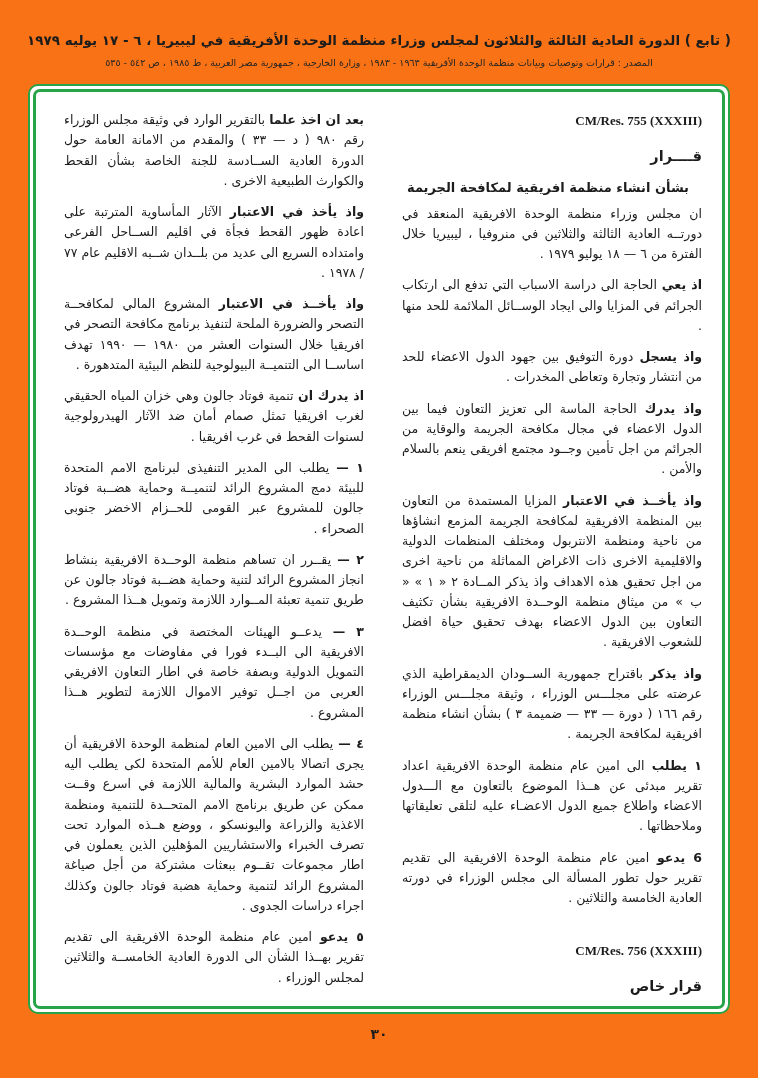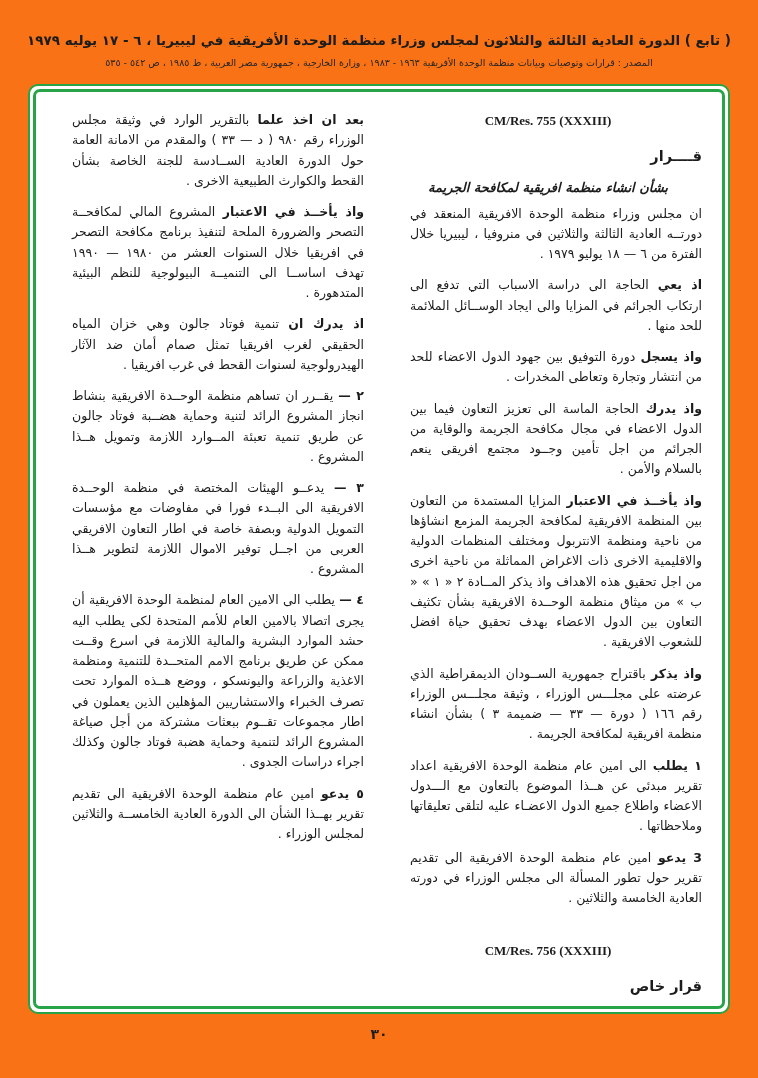--- a/index.html
+++ b/index.html
@@ -16,27 +16,27 @@
     margin:16px 28px 0 28px; border:2px solid #27a348; border-radius:10px;
     padding:3px; height:930px; background:#ffffff;
   }
   .frame-inner {
     border:3px solid #27a348; border-radius:7px; height:100%;
     padding:18px 20px; overflow:hidden;
   }
   .columns { display:flex; gap:30px; height:100%; }
   .col { flex:1; text-align:justify; font-size:12.5px; line-height:1.62; }
   .res-number {
-    direction:ltr; text-align:center; font-weight:bold; font-size:13px;
+    direction:ltr; text-align:right; font-weight:bold; font-size:13px;
     font-family:"Liberation Serif","DejaVu Serif",serif; margin:0 0 14px 0;
   }
   .res-number.mt { margin-top:32px; }
   .res-title { text-align:right; font-size:14.5px; font-weight:bold; margin:4px 0 8px; }
-  .res-subtitle { text-align:center; font-size:13px; font-weight:bold; margin:0 0 6px;font-style:italic; }
-  .para { margin:0 0 11px 16px; }
+  .res-subtitle { text-align:center; font-size:13px; font-weight:bold; margin:0 0 6px; }
+  .para { margin:0 0 11px 8px; }
   .lead { font-weight:bold; }
   .page-number { text-align:center; font-size:14px; font-weight:bold; margin-top:12px; }
 </style>
 </head>
 <body>
 
 <div class="page">
 
   <div class="page-header">
     <div class="header-title">( تابع ) الدورة العادية الثالثة والثلاثون لمجلس وزراء منظمة الوحدة الأفريقية في ليبيريا ، ٦ - ١٧ يوليه ١٩٧٩</div>
@@ -52,34 +52,36 @@
           <h2 class="res-title">قــــرار</h2>
           <h3 class="res-subtitle">بشأن انشاء منظمة افريقية لمكافحة الجريمة</h3>
 
           <p class="para"><span class="lead"></span> <span>ان مجلس وزراء منظمة الوحدة الافريقية المنعقد في دورتــه العادية الثالثة والثلاثين في منروفيا ، ليبيريا خلال الفترة من ٦ — ١٨ يوليو ١٩٧٩ .</span></p>
           <p class="para"><span class="lead">اذ يعي</span> <span>الحاجة الى دراسة الاسباب التي تدفع الى ارتكاب الجرائم في المزايا والى ايجاد الوســائل الملائمة للحد منها .</span></p>
           <p class="para"><span class="lead">واذ يسجل</span> <span>دورة التوفيق بين جهود الدول الاعضاء للحد من انتشار وتجارة وتعاطى المخدرات .</span></p>
           <p class="para"><span class="lead">واذ يدرك</span> <span>الحاجة الماسة الى تعزيز التعاون فيما بين الدول الاعضاء في مجال مكافحة الجريمة والوقاية من الجرائم من اجل تأمين وجــود مجتمع افريقى ينعم بالسلام والأمن .</span></p>
           <p class="para"><span class="lead">واذ يأخــذ في الاعتبار</span> <span>المزايا المستمدة من التعاون بين المنظمة الافريقية لمكافحة الجريمة المزمع انشاؤها من ناحية ومنظمة الانتربول ومختلف المنظمات الدولية والاقليمية الاخرى ذات الاغراض المماثلة من ناحية اخرى من اجل تحقيق هذه الاهداف واذ يذكر المــادة ٢ « ١ » « ب » من ميثاق منظمة الوحــدة الافريقية بشأن تكثيف التعاون بين الدول الاعضاء بهدف تحقيق حياة افضل للشعوب الافريقية .</span></p>
           <p class="para"><span class="lead">واذ يذكر</span> <span>باقتراح جمهورية الســودان الديمقراطية الذي عرضته على مجلـــس الوزراء ، وثيقة مجلـــس الوزراء رقم ١٦٦ ( دورة — ٣٣ — ضميمة ٣ ) بشأن انشاء منظمة افريقية لمكافحة الجريمة .</span></p>
           <p class="para"><span class="lead">١ يطلب</span> <span>الى امين عام منظمة الوحدة الافريقية اعداد تقرير مبدئى عن هــذا الموضوع بالتعاون مع الـــدول الاعضاء واطلاع جميع الدول الاعضـاء عليه لتلقى تعليقاتها وملاحظاتها .</span></p>
-          <p class="para"><span class="lead">3 يدعو</span> <span>امين عام منظمة الوحدة الافريقية الى تقديم تقرير حول تطور المسألة الى مجلس الوزراء في دورته العادية الخامسة والثلاثين .</span></p>
+          <p class="para"><span class="lead">6 يدعو</span> <span>امين عام منظمة الوحدة الافريقية الى تقديم تقرير حول تطور المسألة الى مجلس الوزراء في دورته العادية الخامسة والثلاثين .</span></p>
 
           <div class="res-number mt">CM/Res. 756 (XXXIII)</div>
           <h2 class="res-title">قرار خاص</h2>
           <h3 class="res-subtitle">بشأن التنمية البيولوجية المتكاملة لهضبة</h3>
           <h3 class="res-subtitle">فوتاد جالون</h3>
 
           <p class="para"><span class="lead"></span> <span>ان مجلس وزراء منظمة الوحدة الافريقية المنعقد في دورته العادية الثالثة والثلاثين في منروفيا ، ليبيريا ، خلال الفترة من ٦ — ١٨ يوليو ١٩٧٩ .</span></p>
         </section>
 
         <section class="col">
           <p class="para"><span class="lead">بعد ان اخذ علما</span> <span>بالتقرير الوارد في وثيقة مجلس الوزراء رقم ٩٨٠ ( د — ٣٣ ) والمقدم من الامانة العامة حول الدورة العادية الســادسة للجنة الخاصة بشأن القحط والكوارث الطبيعية الاخرى .</span></p>
+          <p class="para"><span class="lead">واذ يأخذ في الاعتبار</span> <span>الآثار المأساوية المترتبة على اعادة ظهور القحط فجأة في اقليم الســاحل الفرعى وامتداده السريع الى عديد من بلــدان شــبه الاقليم عام ٧٧ / ١٩٧٨ .</span></p>
           <p class="para"><span class="lead">واذ يأخــذ في الاعتبار</span> <span>المشروع المالي لمكافحــة التصحر والضرورة الملحة لتنفيذ برنامج مكافحة التصحر في افريقيا خلال السنوات العشر من ١٩٨٠ — ١٩٩٠ تهدف اساســا الى التنميــة البيولوجية للنظم البيئية المتدهورة .</span></p>
           <p class="para"><span class="lead">اذ يدرك ان</span> <span>تنمية فوتاد جالون وهي خزان المياه الحقيقي لغرب افريقيا تمثل صمام أمان ضد الآثار الهيدرولوجية لسنوات القحط في غرب افريقيا .</span></p>
+          <p class="para"><span class="lead">١ —</span> <span>يطلب الى المدير التنفيذى لبرنامج الامم المتحدة للبيئة دمج المشروع الرائد لتنميــة وحماية هضــبة فوتاد جالون للمشروع عبر القومى للحــزام الاخضر جنوبى الصحراء .</span></p>
           <p class="para"><span class="lead">٢ —</span> <span>يقــرر ان تساهم منظمة الوحــدة الافريقية بنشاط انجاز المشروع الرائد لتنية وحماية هضــبة فوتاد جالون عن طريق تنمية تعبئة المــوارد اللازمة وتمويل هــذا المشروع .</span></p>
           <p class="para"><span class="lead">٣ —</span> <span>يدعــو الهيئات المختصة في منظمة الوحــدة الافريقية الى البــدء فورا في مفاوضات مع مؤسسات التمويل الدولية وبصفة خاصة في اطار التعاون الافريقي العربى من اجــل توفير الاموال اللازمة لتطوير هــذا المشروع .</span></p>
           <p class="para"><span class="lead">٤ —</span> <span>يطلب الى الامين العام لمنظمة الوحدة الافريقية أن يجرى اتصالا بالامين العام للأمم المتحدة لكى يطلب اليه حشد الموارد البشرية والمالية اللازمة في اسرع وقــت ممكن عن طريق برنامج الامم المتحــدة للتنمية ومنظمة الاغذية والزراعة واليونسكو ، ووضع هــذه الموارد تحت تصرف الخبراء والاستشاريين المؤهلين الذين يعملون في اطار مجموعات تقــوم ببعثات مشتركة من أجل صياغة المشروع الرائد لتنمية وحماية هضبة فوتاد جالون وكذلك اجراء دراسات الجدوى .</span></p>
           <p class="para"><span class="lead">٥ يدعو</span> <span>امين عام منظمة الوحدة الافريقية الى تقديم تقرير بهــذا الشأن الى الدورة العادية الخامســة والثلاثين لمجلس الوزراء .</span></p>
         </section>
 
       </div>
     </div>
   </div>
 

